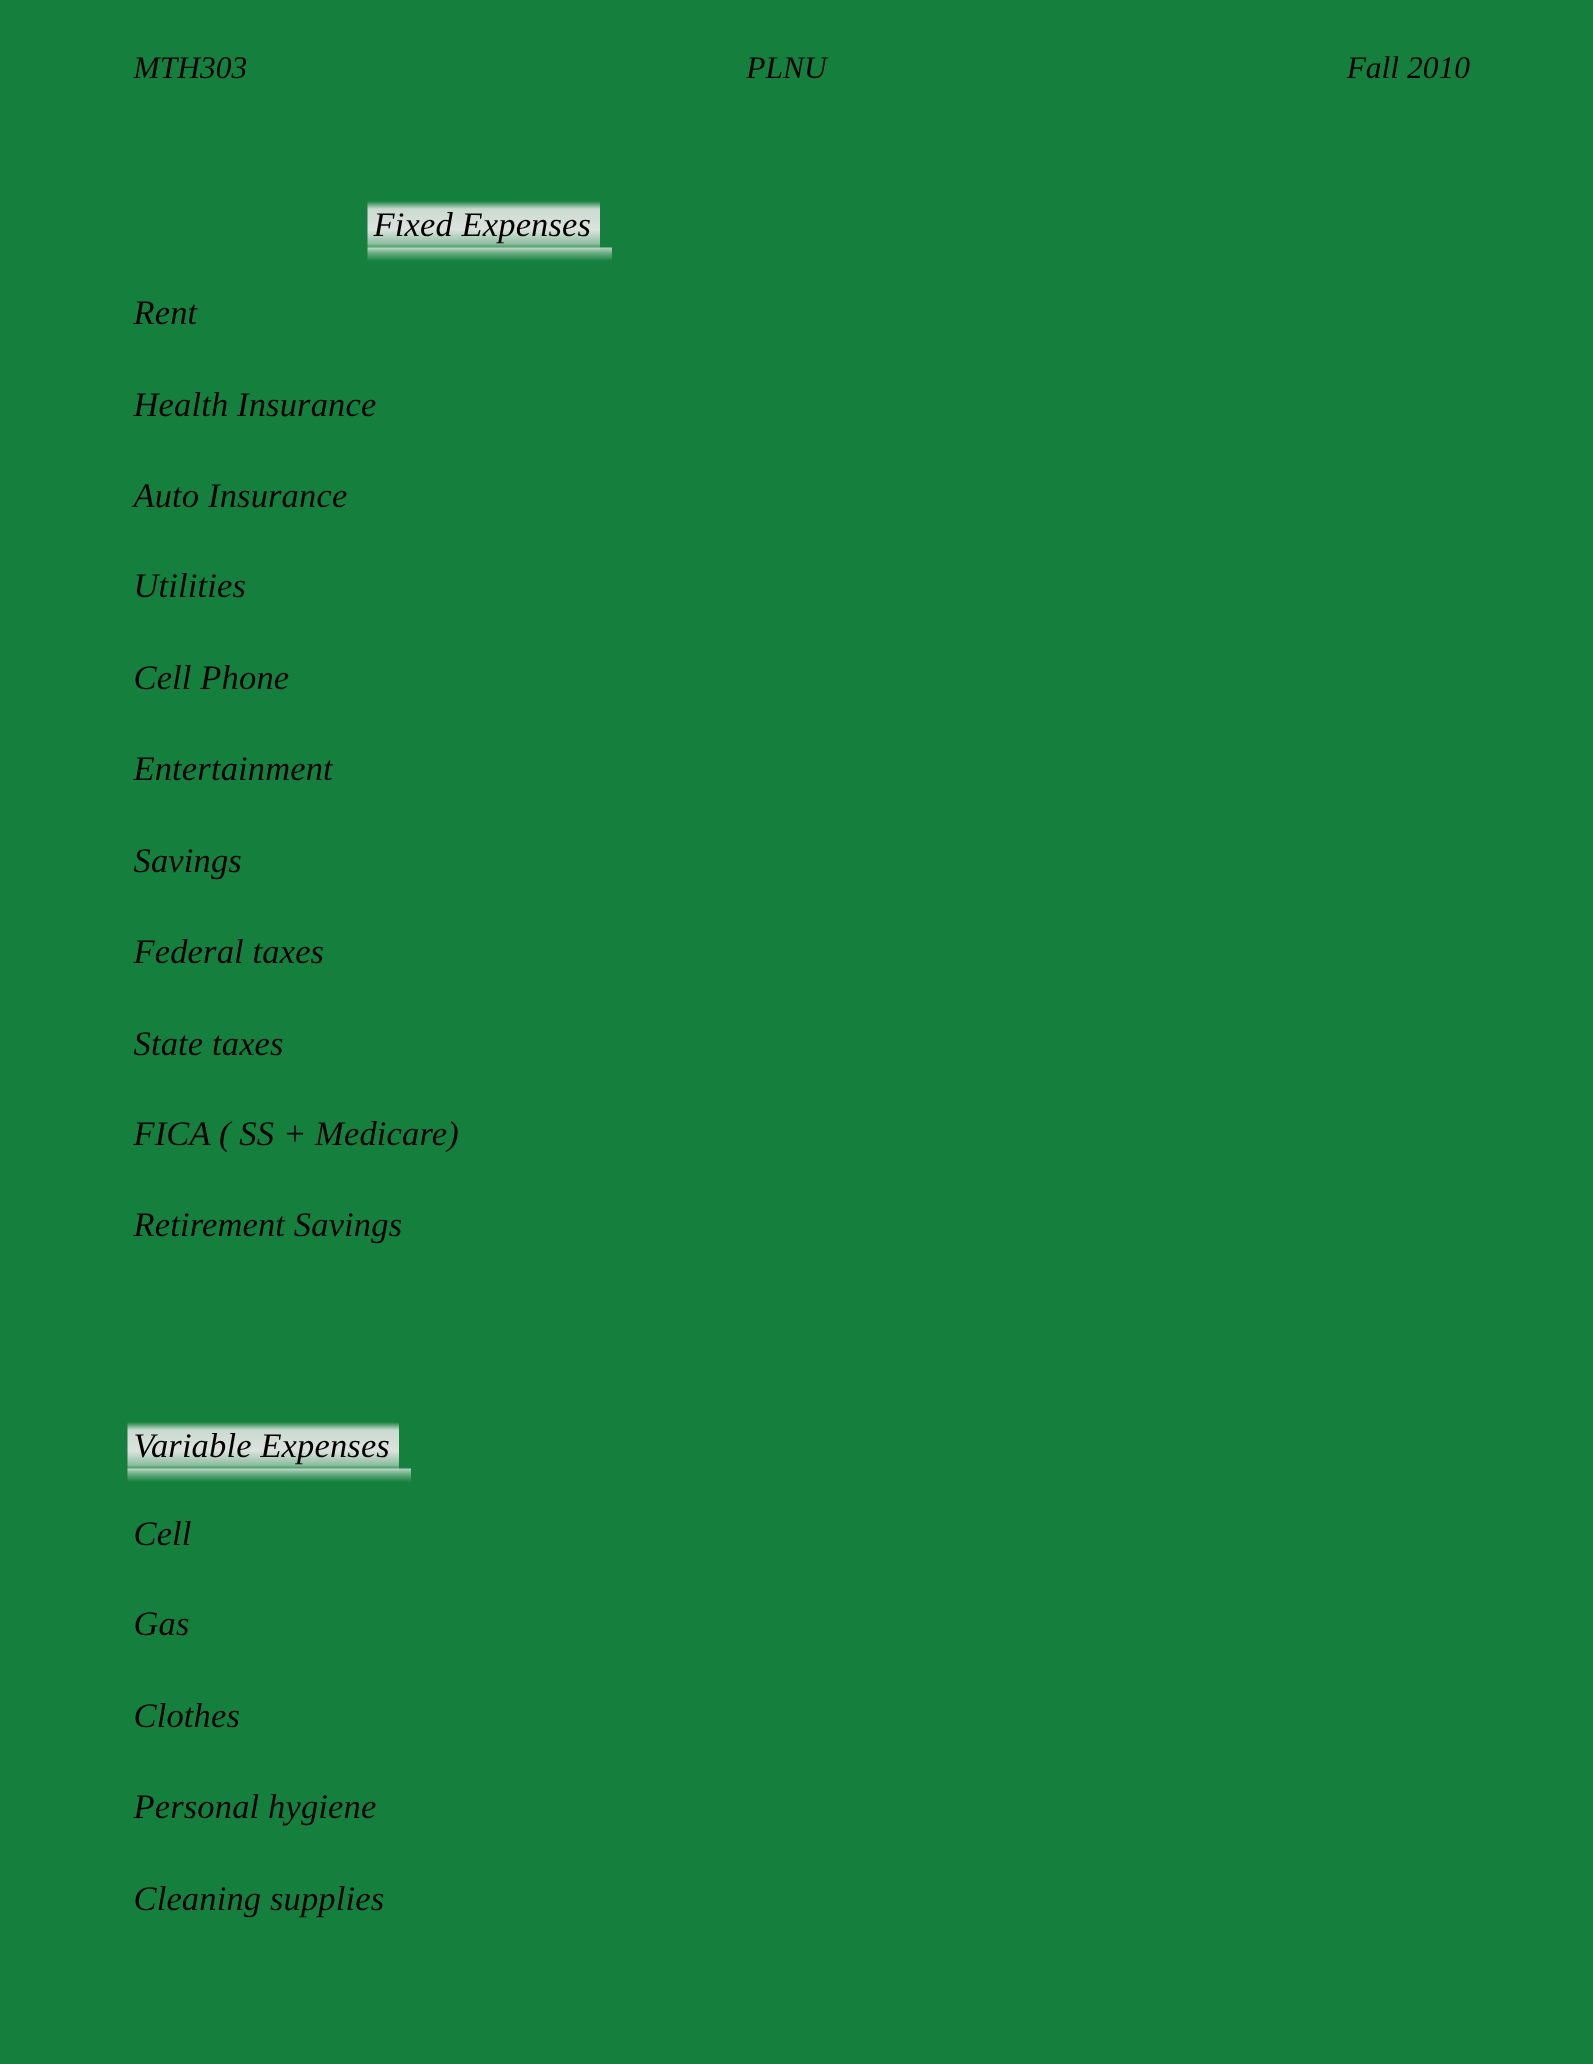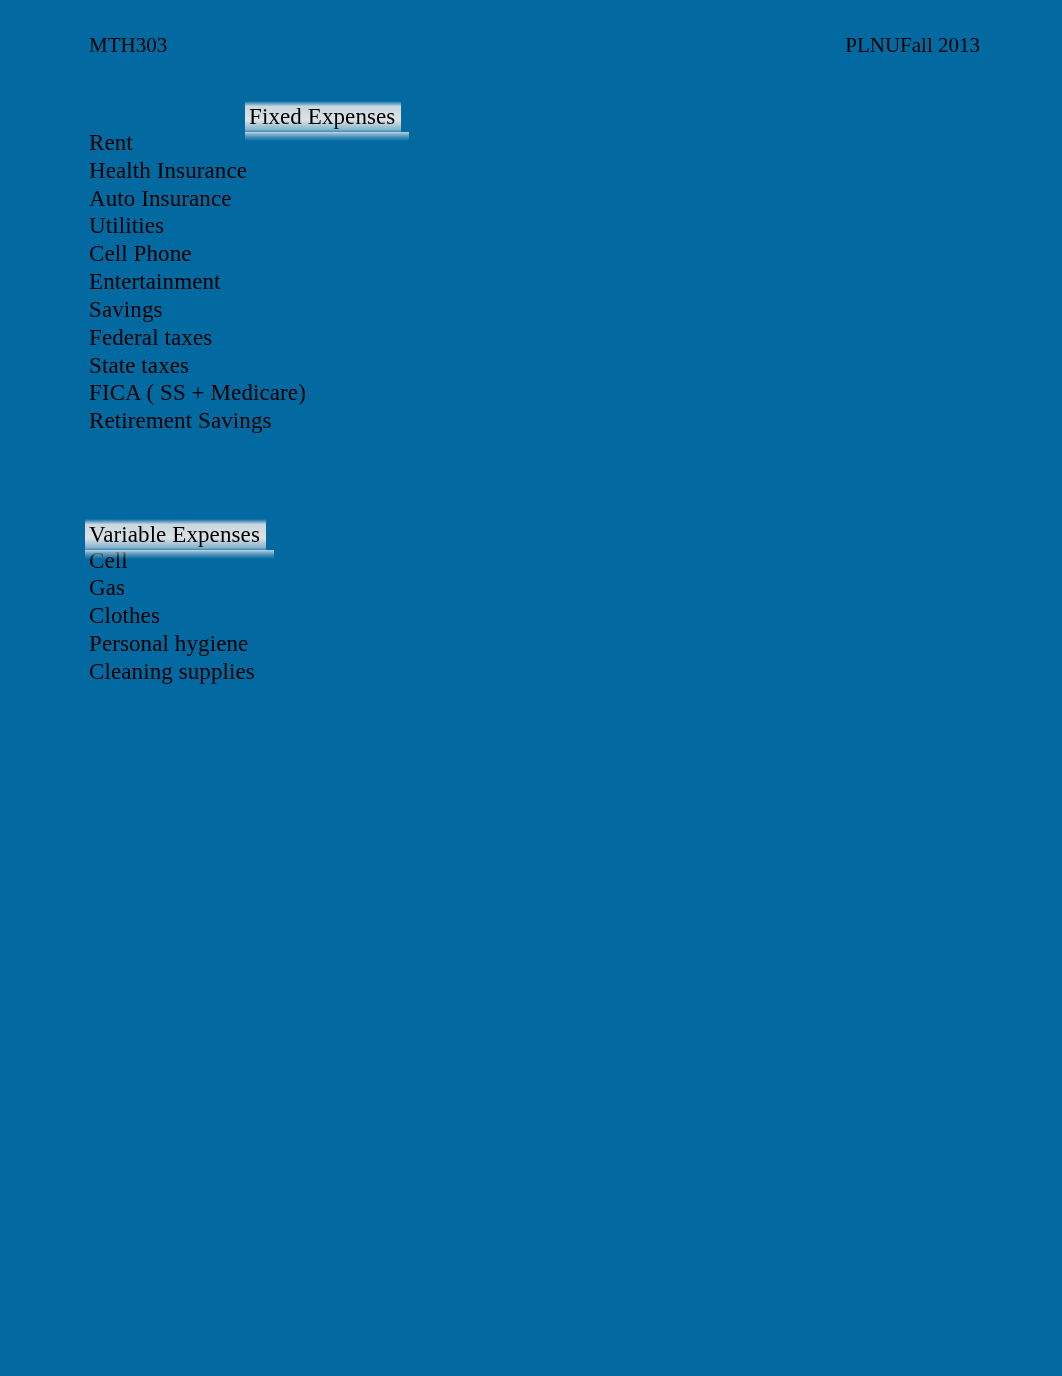--- a/index.html
+++ b/index.html
@@ -12,55 +12,57 @@
     height: 1376px;
     position: relative;
     font-family: "Liberation Serif", "DejaVu Serif", serif;
     color: #000000;
     -webkit-font-smoothing: antialiased;
   }
 
   .page {
     position: absolute;
     inset: 0;
-    background: #0369a1;
+    background: #15803d;
     overflow: hidden;
+    font-style: italic;
   }
 
   
   .doc-header {
     position: absolute;
     top: 32px;
     left: 89px;
     width: 891px;
     height: 26px;
     display: flex;
     align-items: baseline;
     font-size: 21px;
     line-height: 26px;
     white-space: nowrap;
   }
   .hdr-left   { flex: 0 0 auto; }
-  .hdr-center { flex: 1 1 auto; text-align: right; margin-left: -14px; }
+  .hdr-center { flex: 1 1 auto; text-align: center; margin-left: -14px; }
   .hdr-right  { flex: 0 0 auto; }
 
   
   .content {
     position: absolute;
     top: 101px;
     left: 89px;
     width: 900px;
   }
 
   .line {
     font-size: 23px;
     line-height: 27.85px;
     height: 27.85px;
     white-space: pre;
     letter-spacing: 0.1px;
+    margin-top: 33px;
   }
 
   .spacer { height: 27.85px; }
 
   
   .section-title {
     position: relative;
     display: inline-block;
     padding: 2px 6px 3px 4px;
     margin-left: -4px;
@@ -91,21 +93,21 @@
   }
 </style>
 </head>
 <body>
 
 <div class="page">
 
   <div class="doc-header">
     <span class="hdr-left">MTH303</span>
     <span class="hdr-center">PLNU</span>
-    <span class="hdr-right">Fall 2013</span>
+    <span class="hdr-right">Fall 2010</span>
   </div>
 
   <div class="content">
 
     <div>
       <div class="line title-fixed-wrap"><span class="section-title">Fixed Expenses</span></div>
 
       <div class="line">Rent</div>
       <div class="line">Health Insurance</div>
       <div class="line">Auto Insurance</div>

